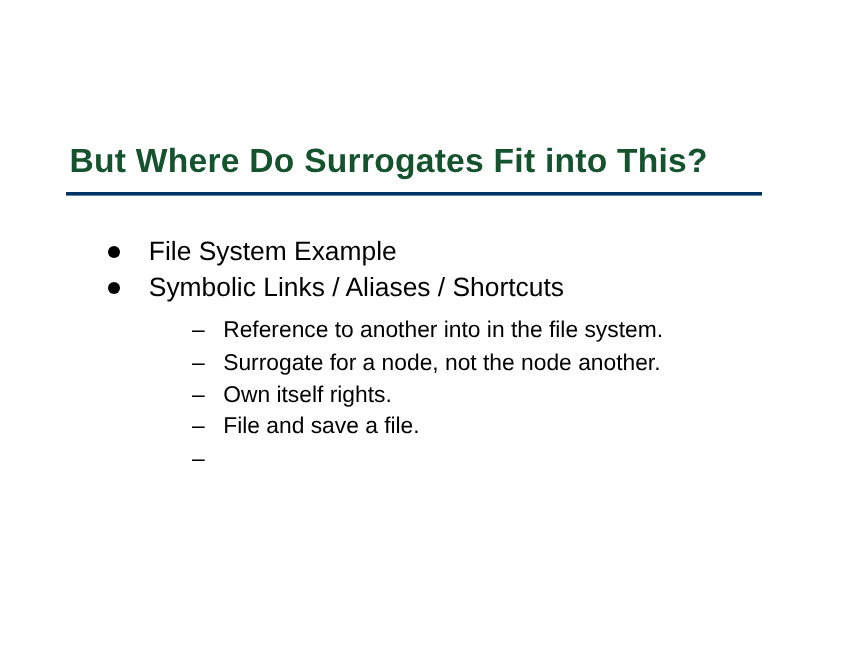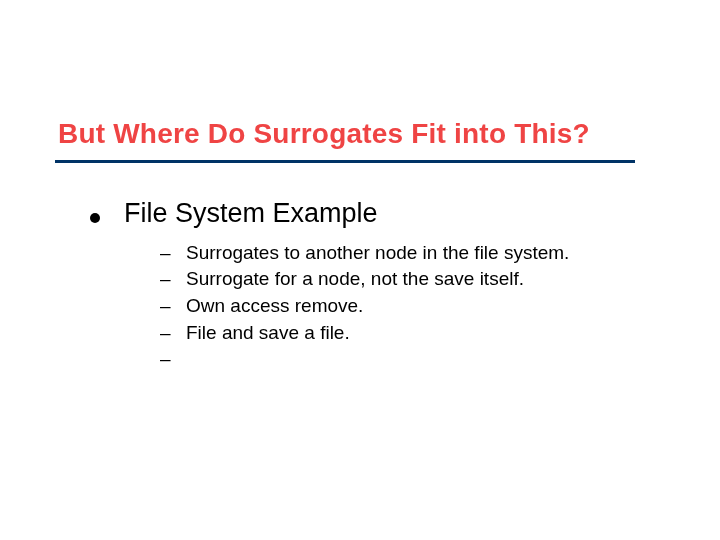--- a/index.html
+++ b/index.html
@@ -17,42 +17,42 @@
     width: 720px;
     height: 540px;
   }
   .title {
     position: absolute;
     top: 118px;
     left: 58px;
     width: 620px;
     font-size: 28px;
     font-weight: bold;
-    color: #ef4444;
+    color: #14532d;
     letter-spacing: 0.2px;
   }
   .rule {
     position: absolute;
     top: 160px;
     left: 55px;
     width: 580px;
     height: 3px;
     background: #003366;
   }
   .content {
     position: absolute;
     top: 196px;
     left: 90px;
     right: 40px;
   }
   .level1 {
     display: flex;
-    align-items: center;
+    align-items: flex-start;
     margin-bottom: 2px;
-    font-size: 27px;
+    font-size: 22px;
   }
   .dot {
     flex: none;
     width: 10px;
     height: 10px;
     border-radius: 50%;
     background: #000000;
     margin-top: 9px;
     margin-right: 24px;
   }
@@ -91,36 +91,40 @@
 
   <div class="rule"></div>
 
   <div class="content">
 
     <div class="level1">
       <span class="dot"></span>
       <span class="level1-text">File System Example</span>
     </div>
 
+    <div class="level1">
+      <span class="dot"></span>
+      <span class="level1-text">Symbolic Links / Aliases / Shortcuts</span>
+    </div>
 
     <div class="sublist">
 
       <div class="level2">
         <span class="dash">–</span>
-        <span class="level2-text">Surrogates to another node in the file system.</span>
+        <span class="level2-text">Reference to another into in the file system.</span>
       </div>
 
       <div class="level2">
         <span class="dash">–</span>
-        <span class="level2-text">Surrogate for a node, not the save itself.</span>
+        <span class="level2-text">Surrogate for a node, not the node another.</span>
       </div>
 
       <div class="level2">
         <span class="dash">–</span>
-        <span class="level2-text">Own access remove.</span>
+        <span class="level2-text">Own itself rights.</span>
       </div>
 
       <div class="level2">
         <span class="dash">–</span>
         <span class="level2-text">File and save a file.</span>
       </div>
 
       <div class="level2">
         <span class="dash">–</span>
       </div>

